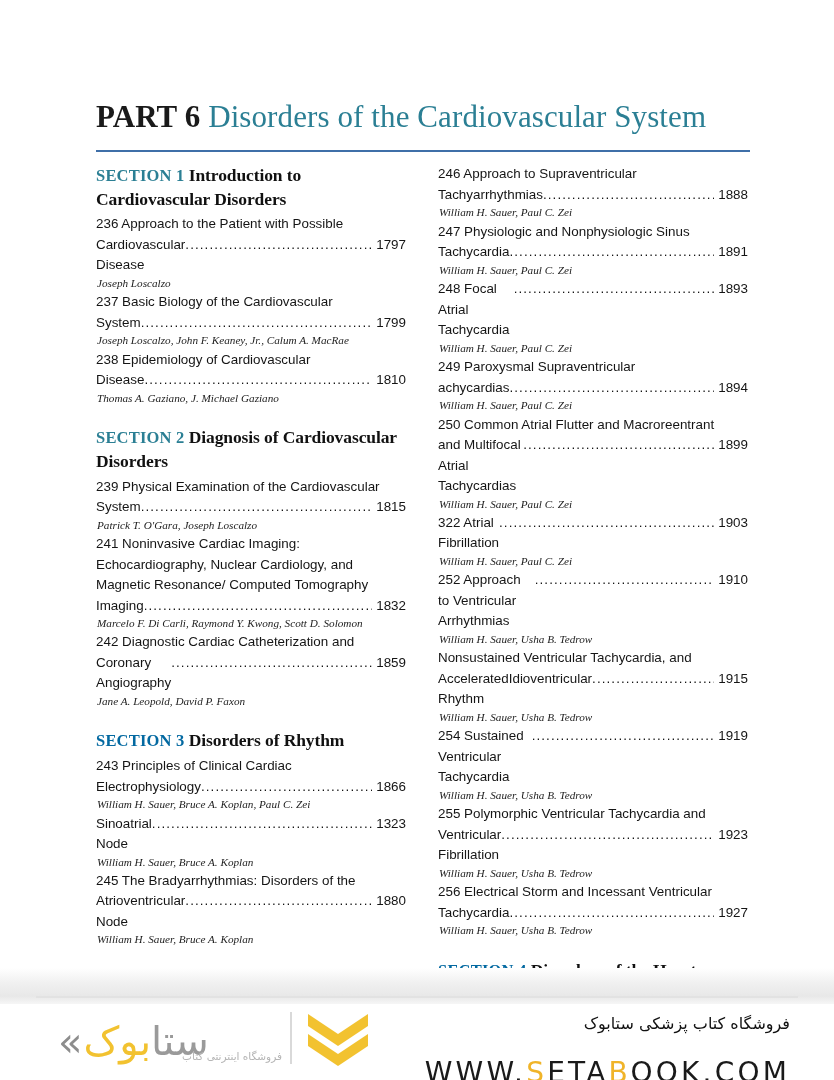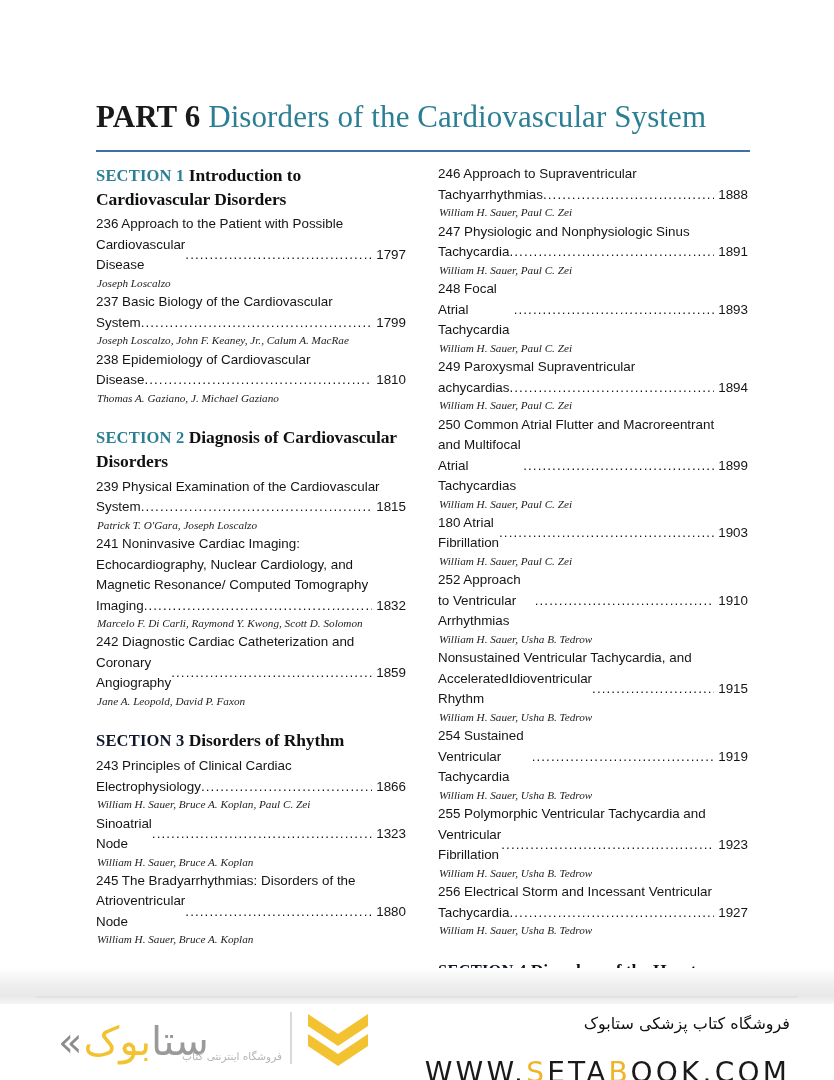--- a/index.html
+++ b/index.html
@@ -67,32 +67,32 @@
     line-height: 1.35;
     color: #111111;
     margin: 0 0 3px 0;
     letter-spacing: -0.1px;
   }
   .section-head .sec-num {
     font-size: 16.5px;
     letter-spacing: .2px;
   }
   .sec-teal { color: #2b7f94; }
-  .sec-navy { color: #0f172a; }
+  .sec-navy { color: #0369a1; }
 
   .section-block { margin-bottom: 2px; }
   .section-block.spaced { margin-top: 20px; }
 
   
   .entry {
     margin: 0;
   }
   .entry-line {
     display: flex;
-    align-items: center;
+    align-items: flex-start;
     font-size: 13.4px;
     line-height: 1.53;
     color: #151515;
     font-family: "Liberation Sans", sans-serif;
   }
   .entry-text {
     white-space: pre-wrap;
   }
   .leader {
     flex: 1 1 auto;
@@ -372,21 +372,21 @@
             <div class="entry-plain">250 Common Atrial Flutter and Macroreentrant</div>
             <div class="entry-line">
               <span class="entry-text">and Multifocal Atrial Tachycardias</span>
               <span class="leader"></span>
               <span class="pagenum">1899</span>
             </div>
             <div class="authors">William H. Sauer, Paul C. Zei</div>
           </div>
           <div class="entry">
             <div class="entry-line">
-              <span class="entry-text">180 Atrial Fibrillation</span>
+              <span class="entry-text">322 Atrial Fibrillation</span>
               <span class="leader"></span>
               <span class="pagenum">1903</span>
             </div>
             <div class="authors">William H. Sauer, Paul C. Zei</div>
           </div>
           <div class="entry">
             <div class="entry-line">
               <span class="entry-text">252 Approach to Ventricular Arrhythmias</span>
               <span class="leader"></span>
               <span class="pagenum">1910</span>

